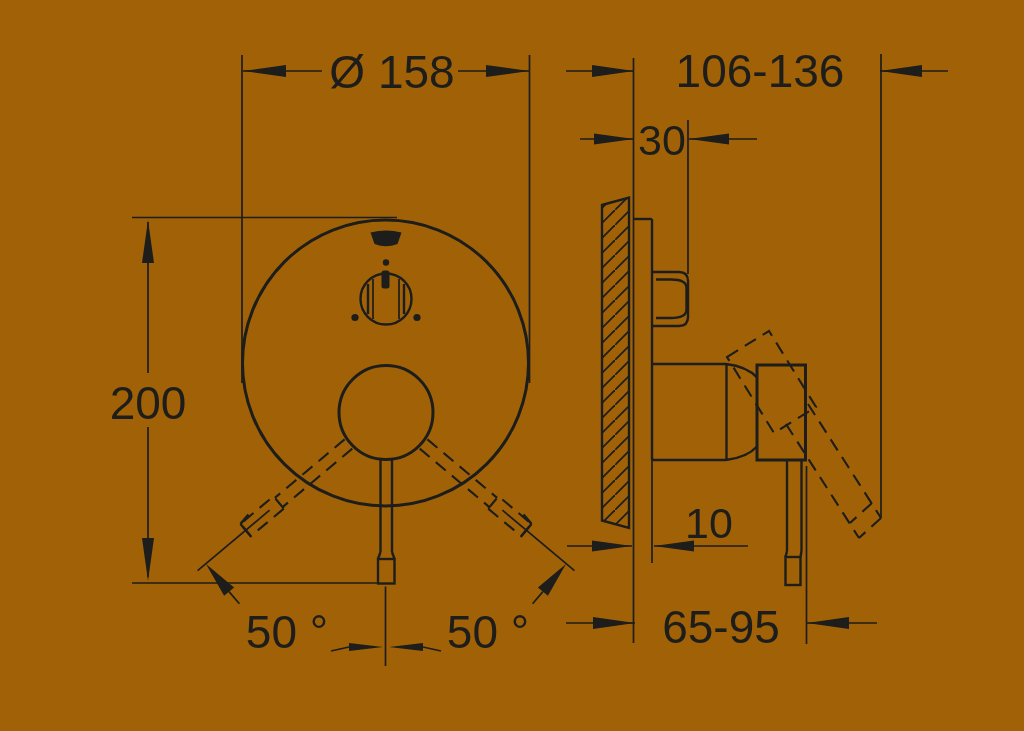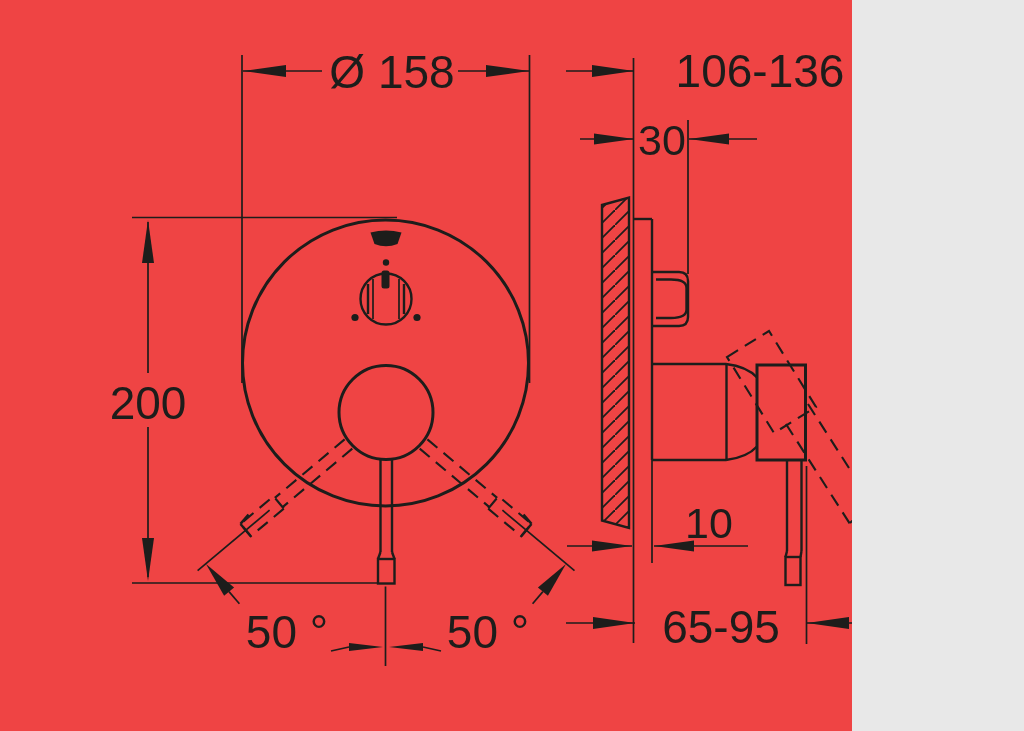--- a/index.html
+++ b/index.html
@@ -1,17 +1,17 @@
 <!DOCTYPE html>
 <html><head>
 <meta charset="utf-8">
 <style>
   html,body{margin:0;padding:0;background:#e8e8e8;}
   .stage{
-    position:relative;width:852px;height:731px;background:#ef4444;
+    position:relative;width:1024px;height:731px;background:#a16207;
     font-family:"Liberation Sans", sans-serif;overflow:hidden;
   }
   svg{display:block}
   svg text{
     font-family:"Liberation Sans", sans-serif;
     fill:#1d1d1b;
   }
   .obj   {stroke:#1d1d1b;fill:none;stroke-width:3;}
   .obj2  {stroke:#1d1d1b;fill:none;stroke-width:2.4;}
   .thin  {stroke:#1d1d1b;fill:none;stroke-width:1.7;}

